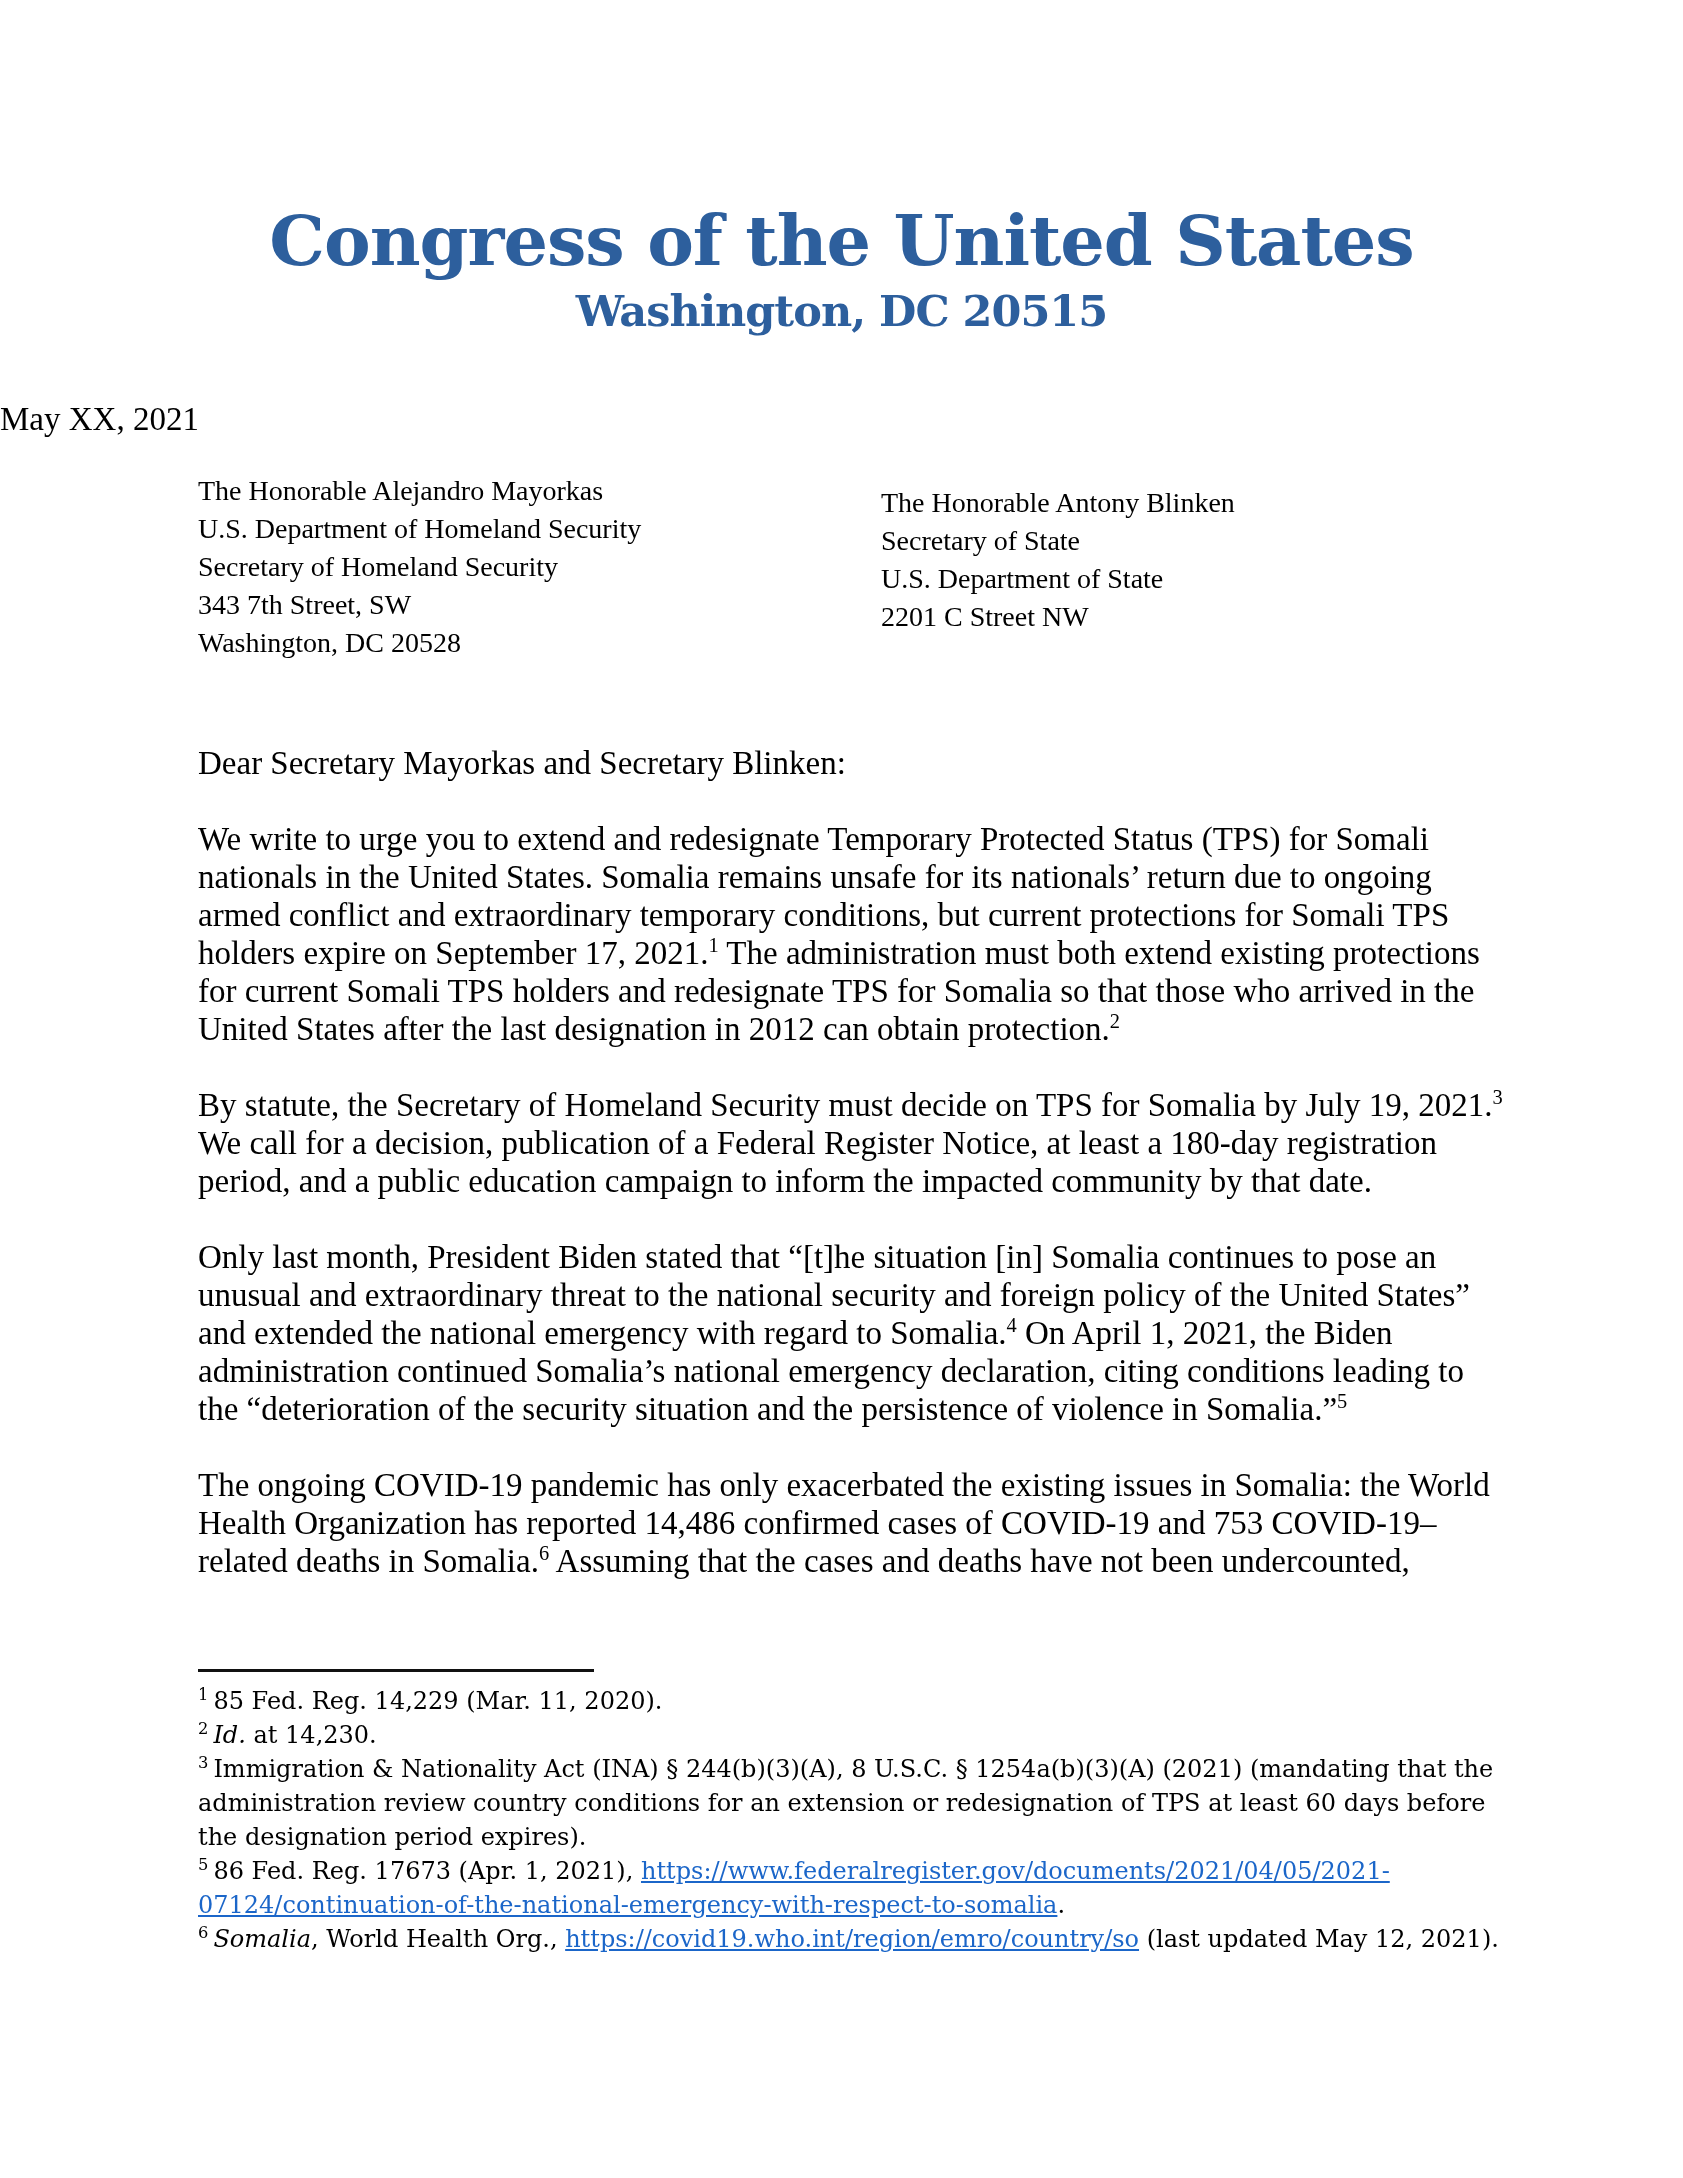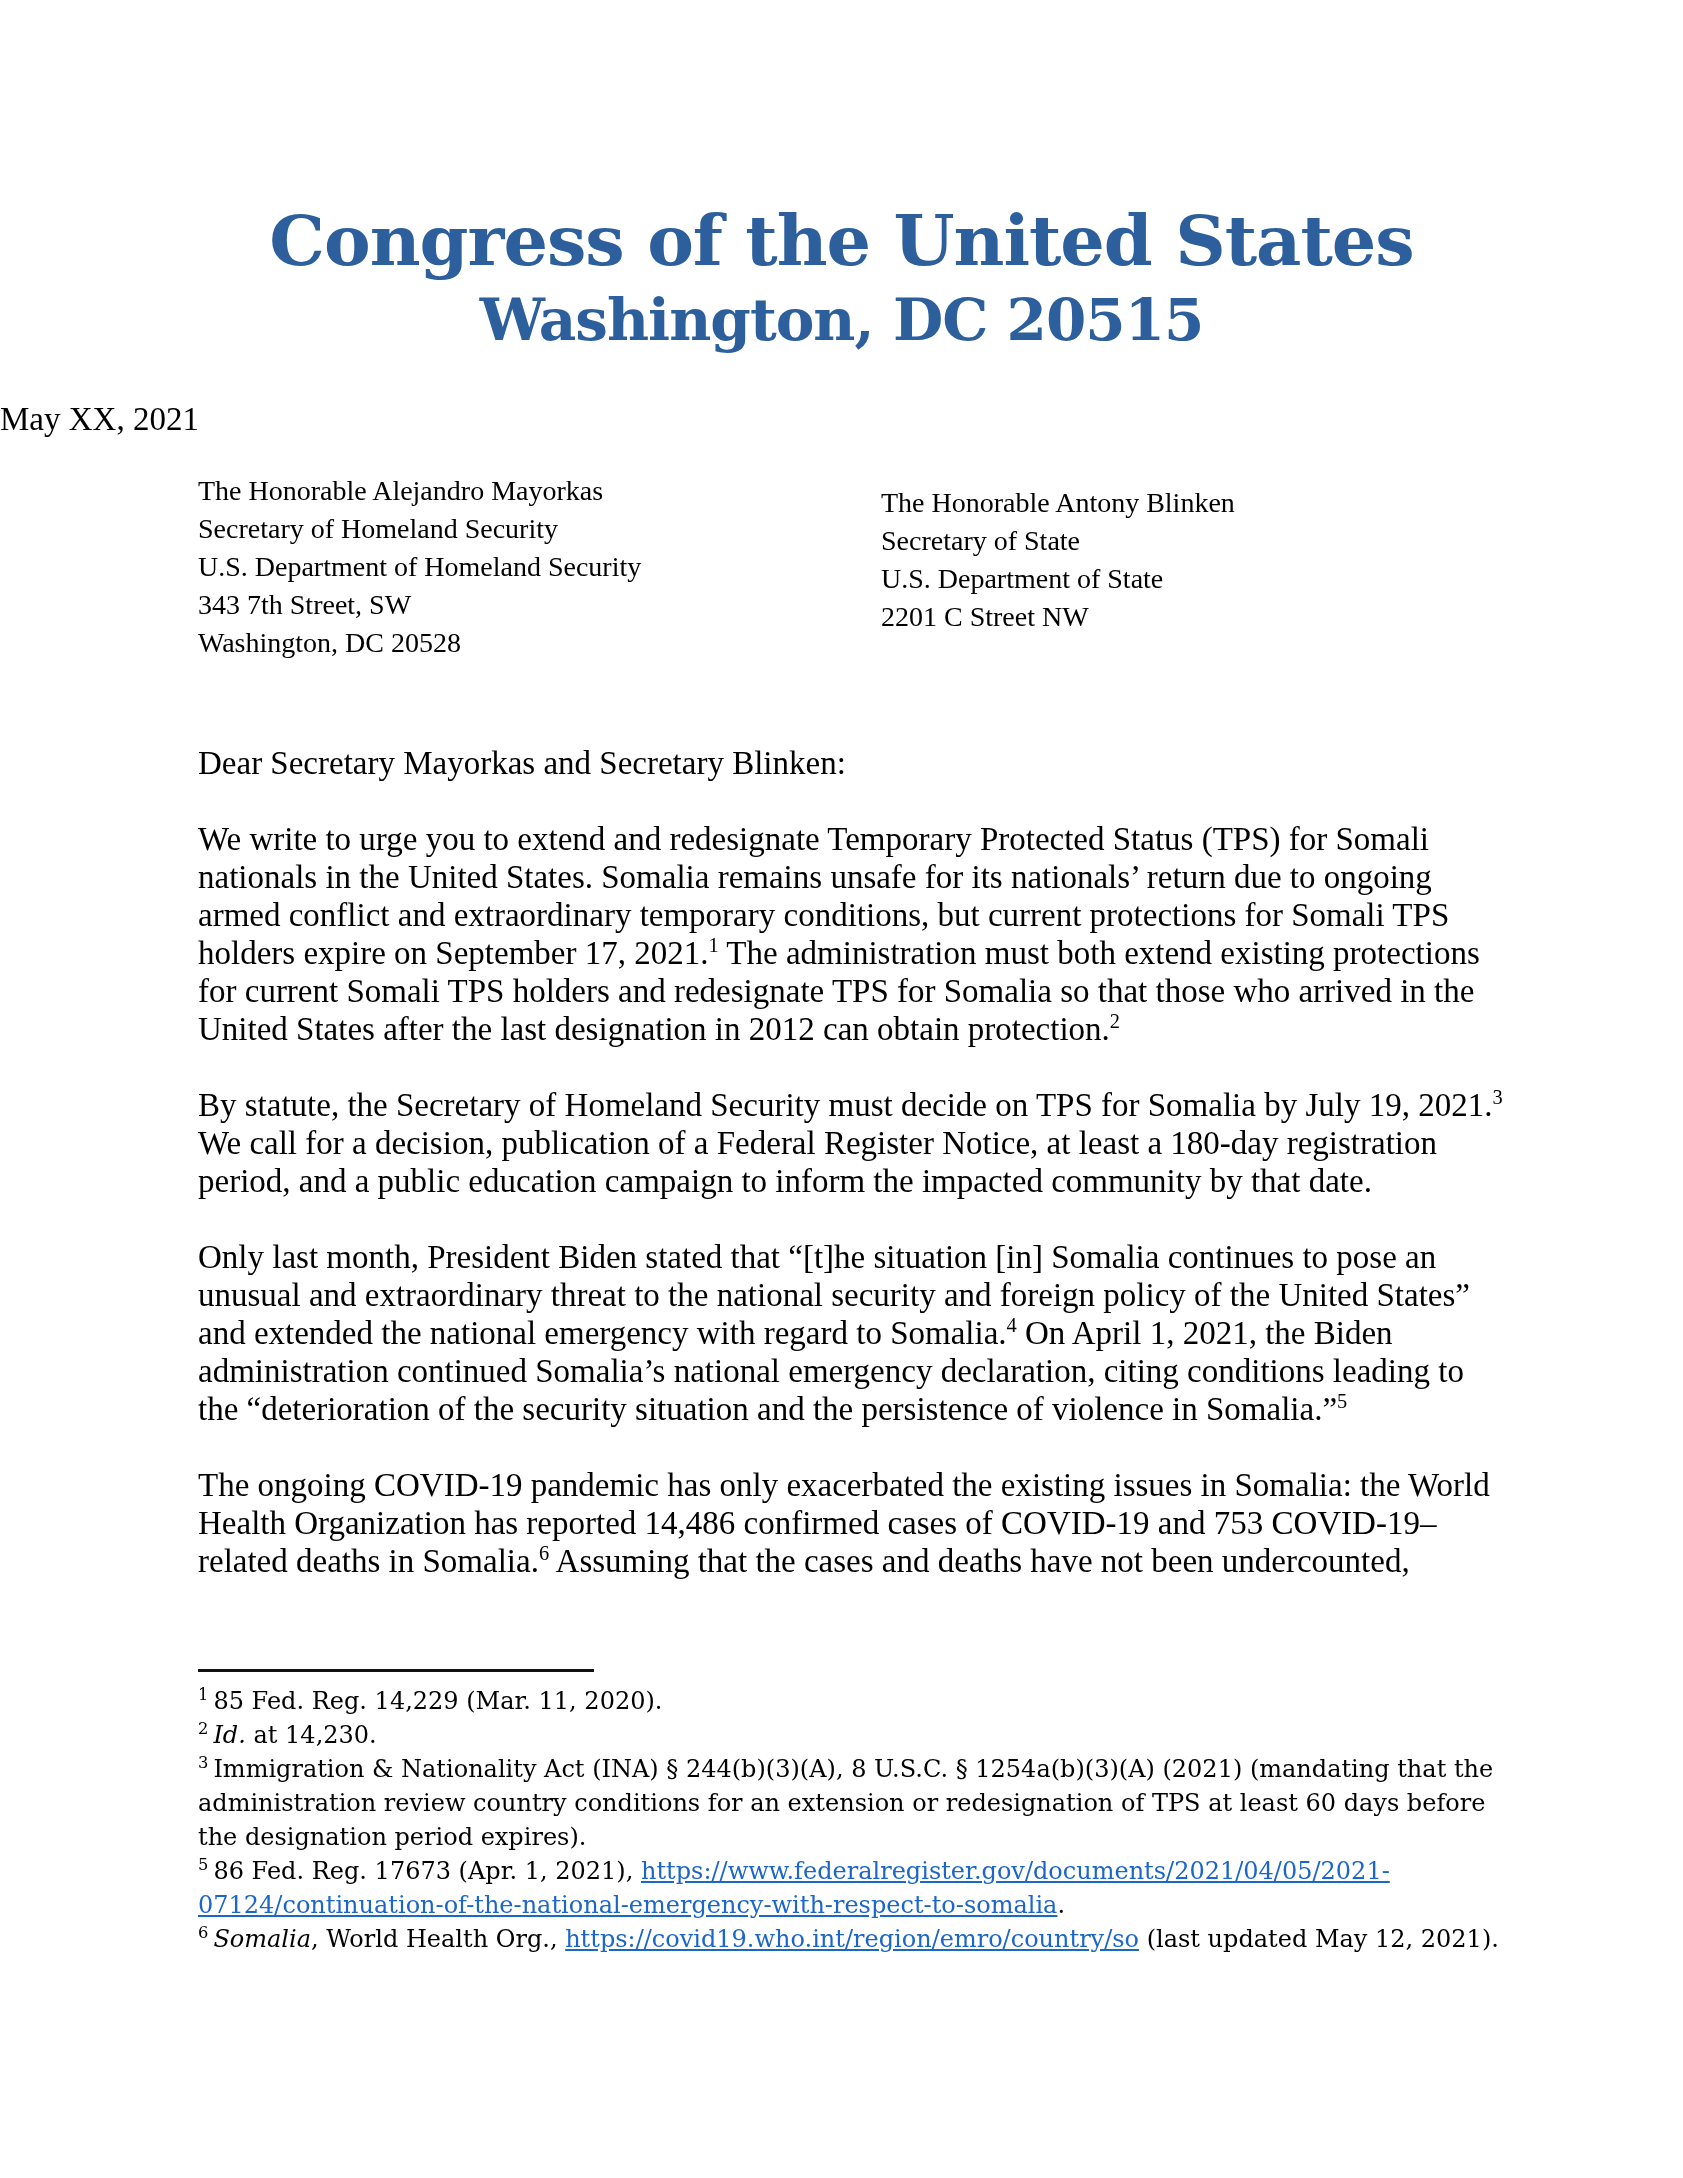--- a/index.html
+++ b/index.html
@@ -15,21 +15,21 @@
   
   .letterhead {
     position: absolute;
     top: 204px; left: 0; width: 100%;
     text-align: center;
     color: var(--lh-blue, #2d5f9d);
     font-family: "DejaVu Serif", serif;
     font-weight: 700;
   }
   .lh-title { font-size: 70px; line-height: 1.05; letter-spacing: -1px; }
-  .lh-sub   { font-size: 58px; margin-top: 8px; letter-spacing: -1px; }
+  .lh-sub   { font-size: 43px; margin-top: 8px; letter-spacing: -1px; }
 
   
   .date-line {
     position: absolute;
     top: 401px; left: 0; width: 100%;
     text-align: left;
     font-size: 33px;
   }
 
   
@@ -83,22 +83,22 @@
   <header class="letterhead">
     <div class="lh-title">Congress of the United States</div>
     <div class="lh-sub">Washington, DC 20515</div>
   </header>
 
   <div class="date-line">May XX, 2021</div>
 
   <div class="recipients">
     <div class="recipient">
       <div>The Honorable Alejandro Mayorkas</div>
+      <div>U.S. Department of Homeland Security</div>
       <div>Secretary of Homeland Security</div>
-      <div>U.S. Department of Homeland Security</div>
       <div>343 7th Street, SW</div>
       <div>Washington, DC 20528</div>
     </div>
     <div class="recipient">
       <div>The Honorable Antony Blinken</div>
       <div>Secretary of State</div>
       <div>U.S. Department of State</div>
       <div>2201 C Street NW</div>
     </div>
   </div>

